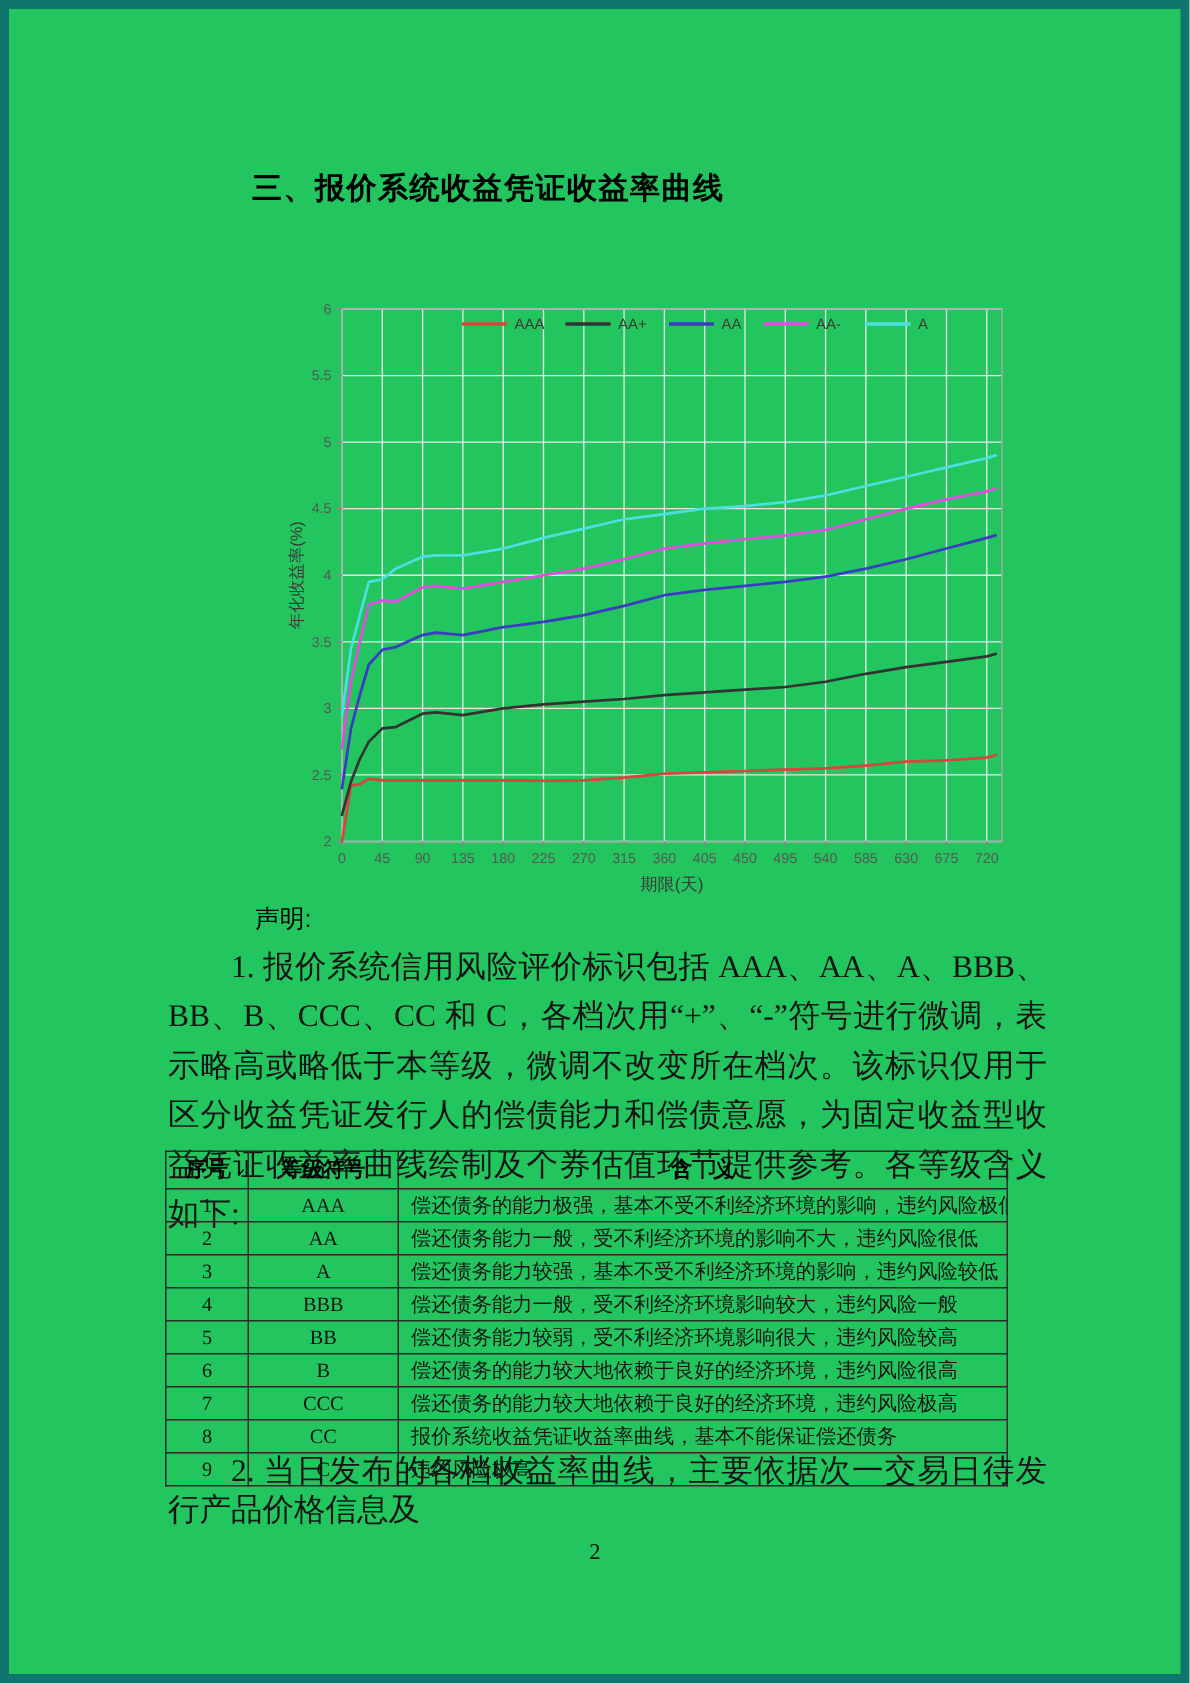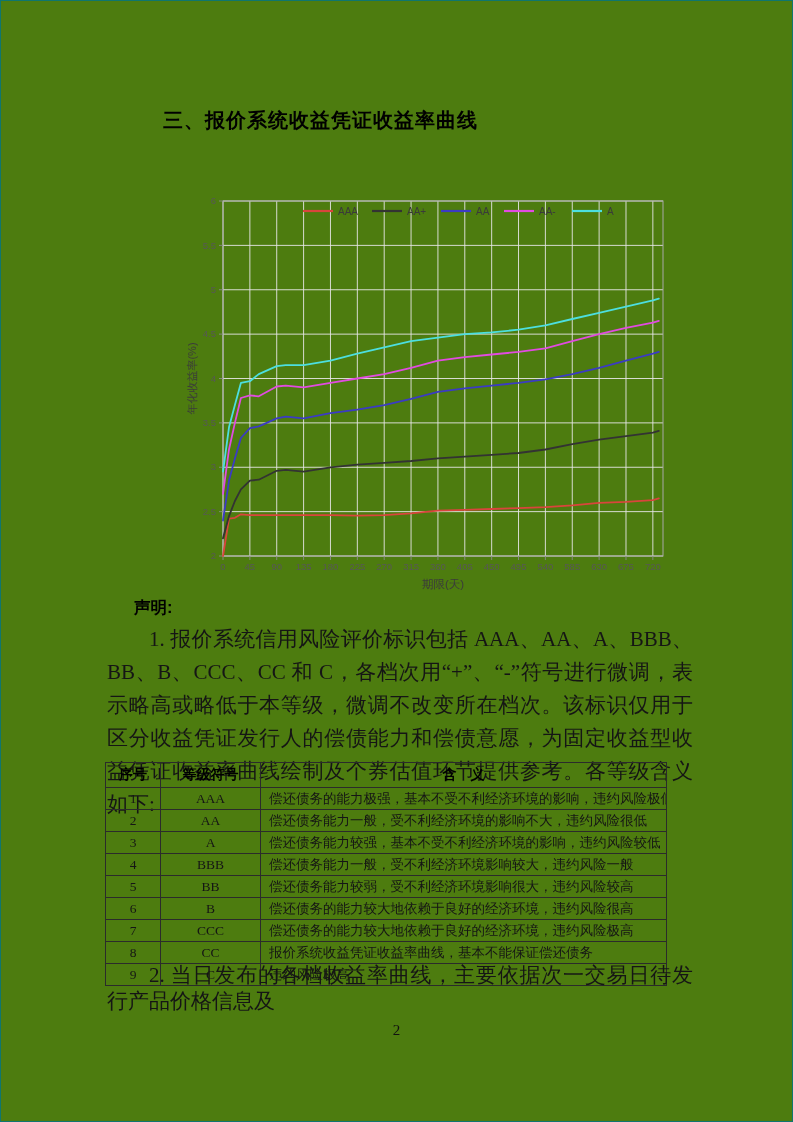--- a/index.html
+++ b/index.html
@@ -1,43 +1,43 @@
 <!DOCTYPE html>
 <html><head>
 <meta charset="utf-8">
 <style>
   html,body{margin:0;padding:0;background:#ffffff;}
   .page{
     position:relative;
     width:793px;height:1122px;
     margin:0 auto;
-    background:#4d7c0f;
+    background:#22c55e;
     box-sizing:border-box;
-    border:1px solid #0f766e;
+    border:6px solid #0f766e;
     font-family:"Liberation Serif", serif;
     color:#111;
     overflow:hidden;
   }
   .section-title{
     position:absolute;left:162px;top:106px;
     font-family:"Liberation Sans", sans-serif;
     font-weight:bold;font-size:20px;color:#000;
     letter-spacing:1px;
   }
   .chart-wrap{
     position:absolute;left:185px;top:183px;width:492px;height:412px;
   }
   .chart-wrap svg{
     font-family:"Liberation Sans", sans-serif;
     display:block;
   }
   .statement-heading{
-    position:absolute;left:133px;top:596px;
-    font-family:"Liberation Sans", sans-serif;
-    font-weight:bold;font-size:16.5px;color:#000;
+    position:absolute;left:164px;top:596px;
+    font-family:"Liberation Sans", sans-serif;
+    font-weight:normal;font-size:16.5px;color:#000;
   }
   .body-para{
     position:absolute;left:106px;width:586px;
     font-size:21px;line-height:33px;
     text-align:justify;text-indent:2em;
     color:#151515;
   }
   .para-1{top:622px;}
   .para-2{top:961px;line-height:26px;}
   .rating-table{

